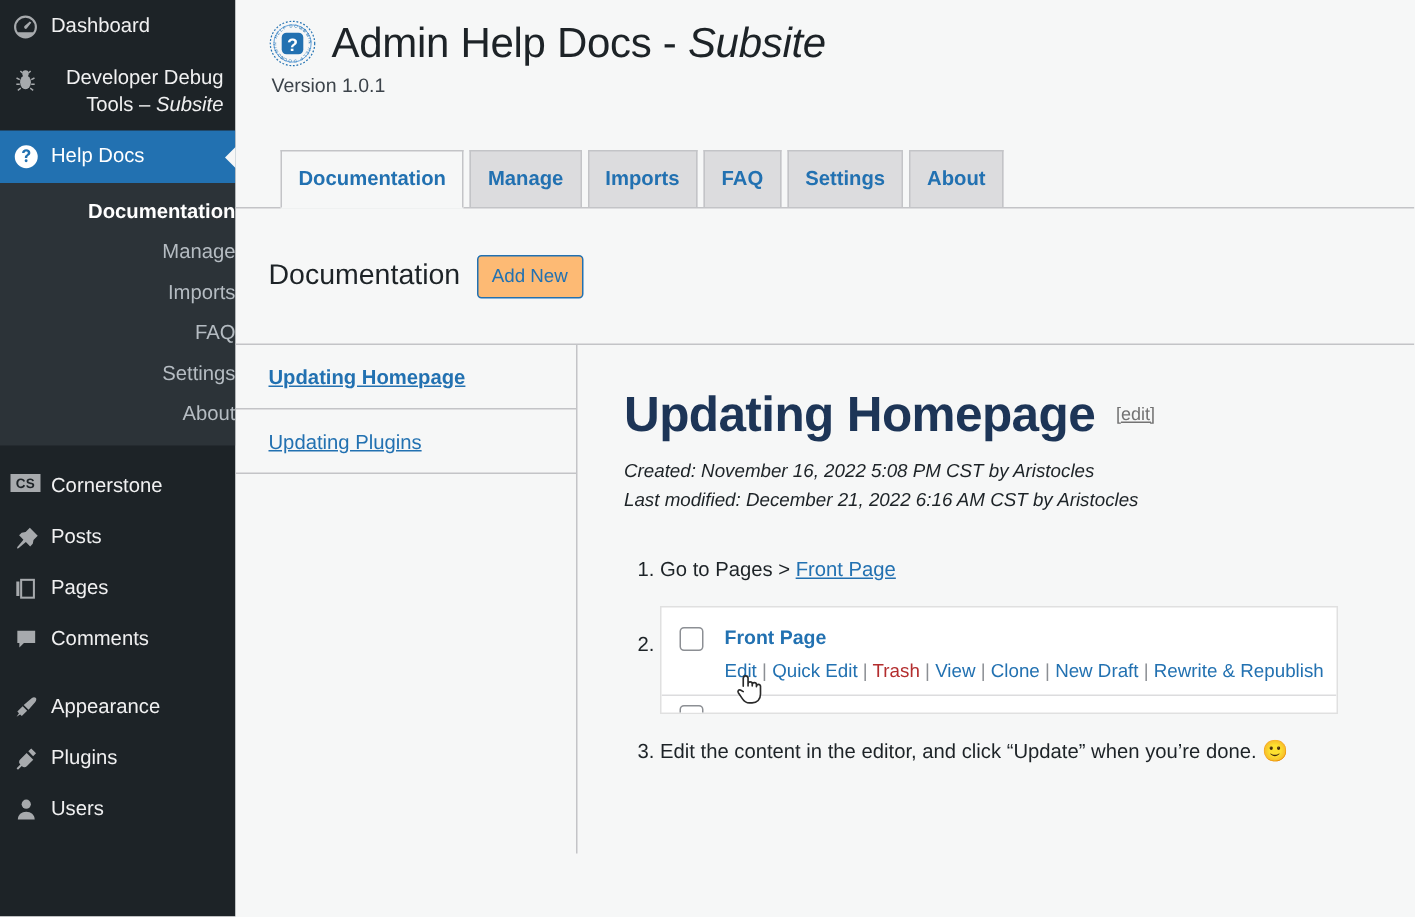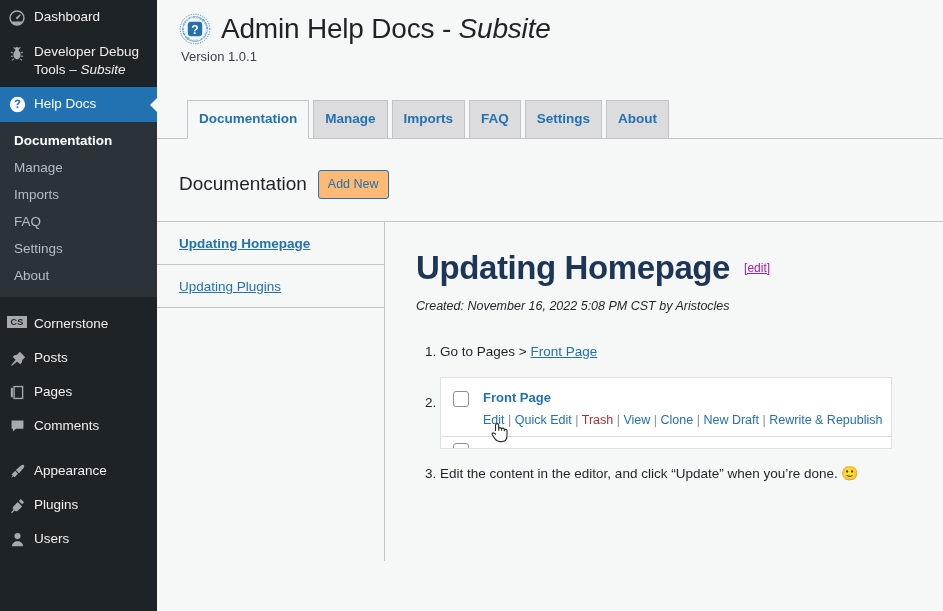--- a/index.html
+++ b/index.html
@@ -14,20 +14,21 @@
 
   
   #adminmenu {
     width: 157px;
     min-width: 157px;
     height: 611px;
     background: #1d2327;
     color: #f0f0f1;
     position: relative;
     overflow: hidden;
+    text-align: right;
   }
   .menu-top {
     display: flex;
     align-items: flex-start;
     padding: 8px 0 8px 0;
     font-size: 13.5px;
     line-height: 1.35;
     color: #f0f0f1;
     cursor: pointer;
     position: relative;
@@ -169,21 +170,21 @@
     border-radius: 3px;
     background: #fdba74;
     color: #2271b1;
     cursor: pointer;
     line-height: 1.6;
   }
 
   
   .doc-wrap {
     display: flex;
-    margin-top: 22px;
+    margin-top: 30px;
     border-top: 1px solid #c3c4c7;
     height: 340px;
   }
   .doc-list {
     width: 228px;
     min-width: 228px;
     border-right: 1px solid #c3c4c7;
   }
   .doc-list-item {
     padding: 14px 10px 13px 22px;
@@ -207,21 +208,21 @@
     font-size: 33px;
     line-height: 1.1;
     font-weight: bold;
     color: #1d3557;
     display: inline-block;
     vertical-align: baseline;
     letter-spacing: -.4px;
   }
   .edit-link {
     font-size: 12px;
-    color: #a21caf;
+    color: #737373;
     text-decoration: underline;
     margin-left: 14px;
     vertical-align: 7px;
     cursor: pointer;
   }
   .meta {
     font-size: 12.5px;
     font-style: italic;
     color: #1d2327;
     line-height: 1.55;
@@ -455,20 +456,21 @@
       <div class="doc-list-item">
         <a>Updating Plugins</a>
       </div>
     </div>
 
     <div class="doc-content">
       <h2>Updating Homepage</h2><span class="edit-link">[edit]</span>
 
       <div class="meta">
         <div>Created: November 16, 2022 5:08 PM CST by Aristocles</div>
+        <div>Last modified: December 21, 2022 6:16 AM CST by Aristocles</div>
       </div>
 
       <ol class="steps">
         <li><span>Go to Pages &gt; </span><a>Front Page</a></li>
         <li>
           <div class="shot">
             <div class="shot-row">
               <span class="shot-cb"></span>
               <span>
                 <div class="shot-title">Front Page</div>

